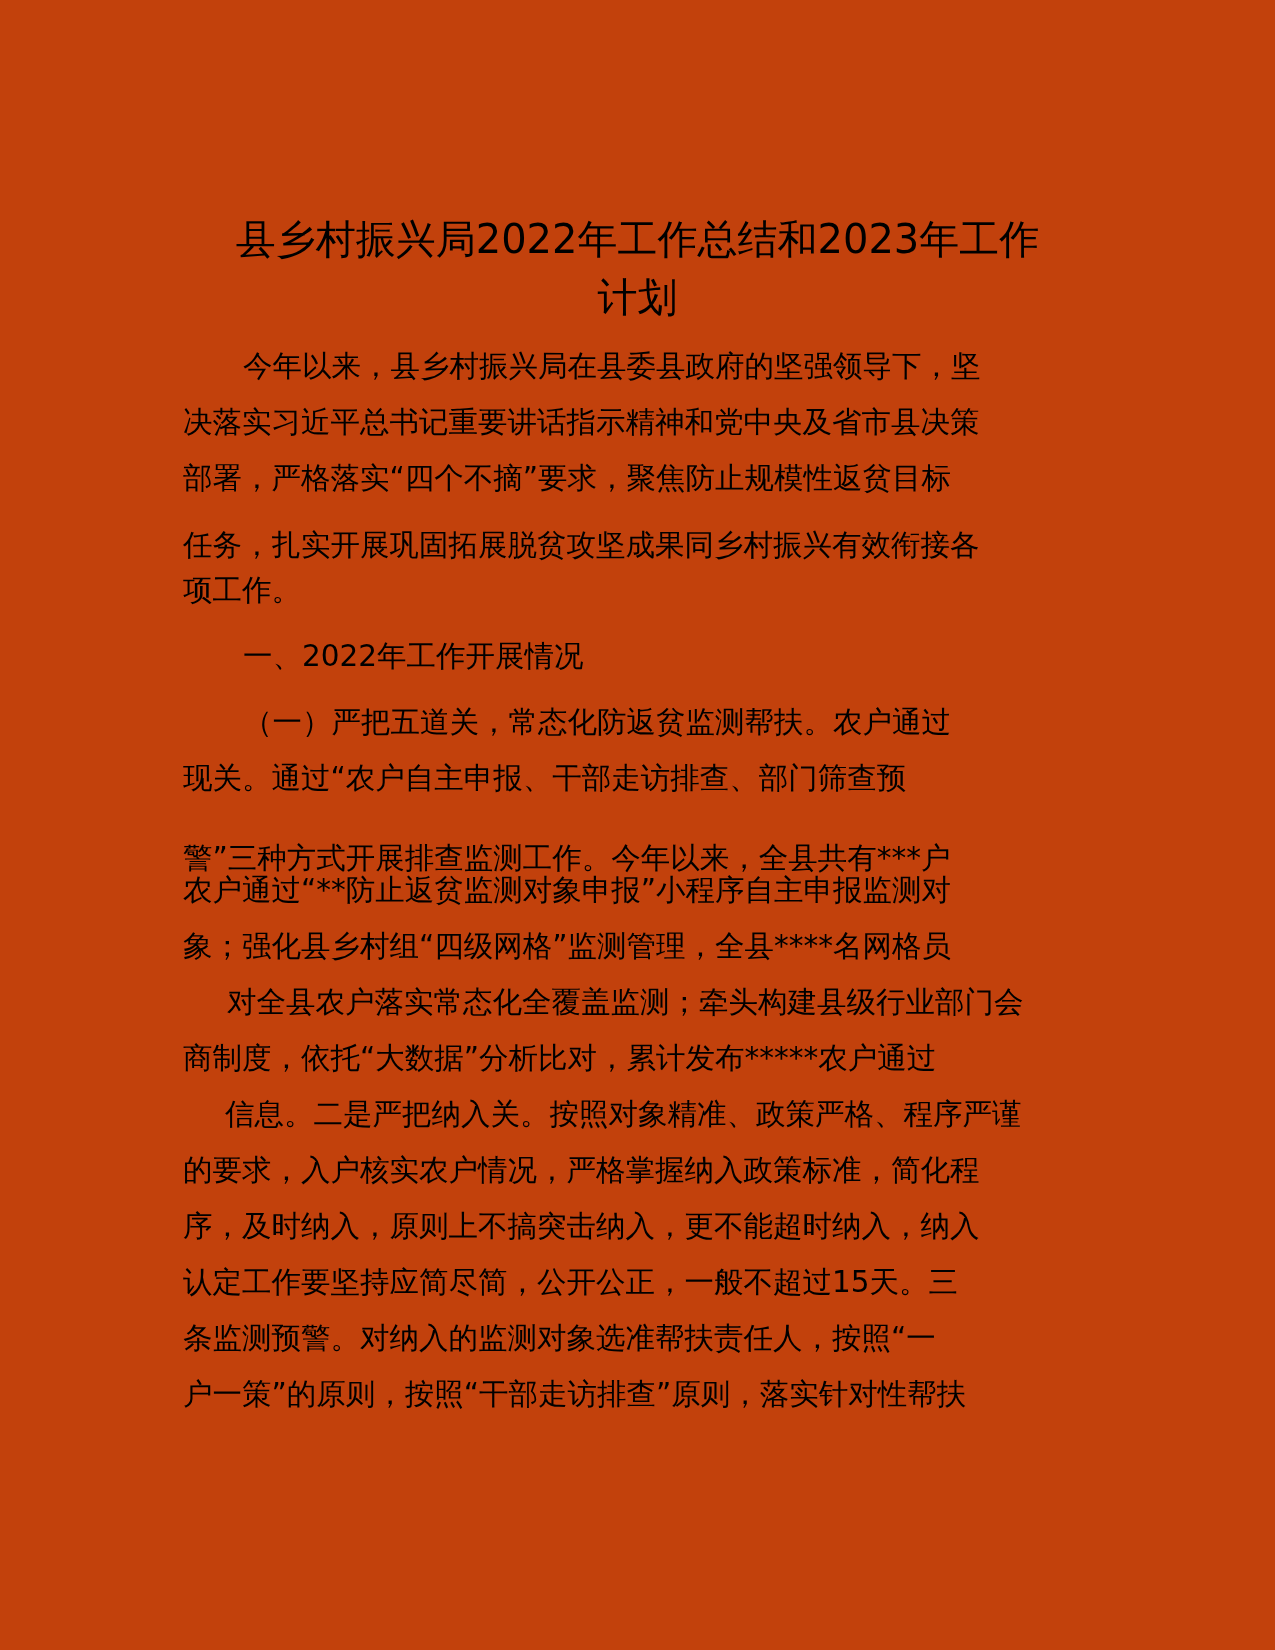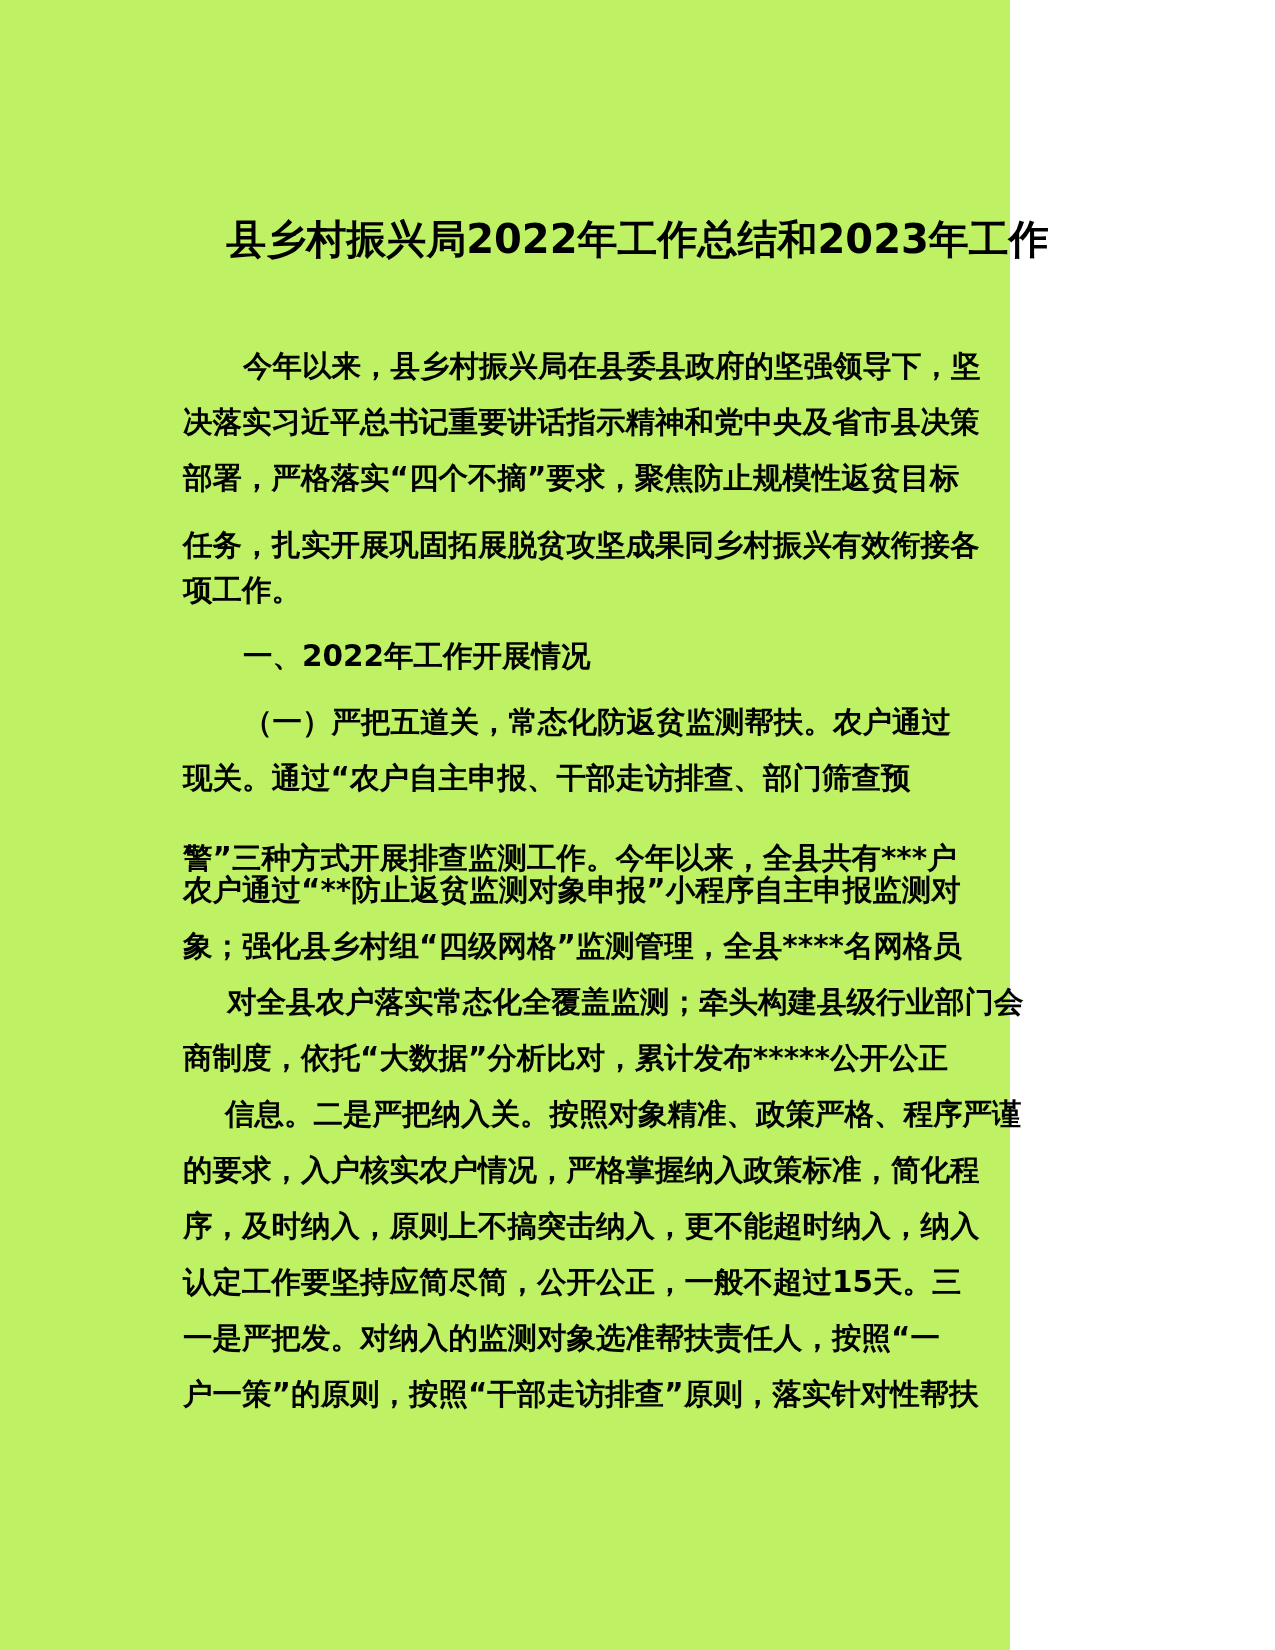--- a/index.html
+++ b/index.html
@@ -12,24 +12,23 @@
     height: 1650px;
     position: relative;
     overflow: hidden;
     font-family: "DejaVu Sans", sans-serif;
     color: #000000;
   }
   .page {
     position: absolute;
     left: 0;
     top: 0;
-    width: 1010px;
+    width: 1275px;
     height: 1650px;
-    background: #bef264;
-    font-weight: bold;
+    background: #c2410c;
   }
   .title {
     position: absolute;
     left: 0;
     width: 1275px;
     text-align: center;
     font-size: 40px;
     line-height: 58px;
     letter-spacing: 0px;
   }
@@ -54,20 +53,21 @@
     left: 60px;
   }
 </style>
 </head>
 <body>
 
 <div class="page">
 
   <div class="title" style="top:210px;">
     <span class="tline">县乡村振兴局2022年工作总结和2023年工作</span>
+    <span class="tline">计划</span>
   </div>
 
   <div class="body-text" style="top:0;">
 
     <div>
       <div class="line indent" style="top:346px;">今年以来，县乡村振兴局在县委县政府的坚强领导下，坚</div>
       <div class="line" style="top:402px;">决落实习近平总书记重要讲话指示精神和党中央及省市县决策</div>
       <div class="line" style="top:458px;">部署，严格落实“四个不摘”要求，聚焦防止规模性返贫目标</div>
       <div class="line" style="top:514px;margin-top:11px;">任务，扎实开展巩固拓展脱贫攻坚成果同乡村振兴有效衔接各</div>
       <div class="line" style="top:570px;">项工作。</div>
@@ -75,23 +75,23 @@
 
     <div class="line indent" style="top:636px;">一、2022年工作开展情况</div>
 
     <div>
       <div class="line indent" style="top:702px;">（一）严把五道关，常态化防返贫监测帮扶。农户通过</div>
       <div class="line" style="top:758px;">现关。通过“农户自主申报、干部走访排查、部门筛查预</div>
       <div class="line" style="top:838px;">警”三种方式开展排查监测工作。今年以来，全县共有***户</div>
       <div class="line" style="top:870px;">农户通过“**防止返贫监测对象申报”小程序自主申报监测对</div>
       <div class="line" style="top:926px;">象；强化县乡村组“四级网格”监测管理，全县****名网格员</div>
       <div class="line" style="top:982px;margin-left:44px;">对全县农户落实常态化全覆盖监测；牵头构建县级行业部门会</div>
-      <div class="line" style="top:1038px;">商制度，依托“大数据”分析比对，累计发布*****公开公正</div>
+      <div class="line" style="top:1038px;">商制度，依托“大数据”分析比对，累计发布*****农户通过</div>
       <div class="line" style="top:1094px;margin-left:42px;">信息。二是严把纳入关。按照对象精准、政策严格、程序严谨</div>
       <div class="line" style="top:1150px;">的要求，入户核实农户情况，严格掌握纳入政策标准，简化程</div>
       <div class="line" style="top:1206px;">序，及时纳入，原则上不搞突击纳入，更不能超时纳入，纳入</div>
       <div class="line" style="top:1262px;">认定工作要坚持应简尽简，公开公正，一般不超过15天。三</div>
-      <div class="line" style="top:1318px;">一是严把发。对纳入的监测对象选准帮扶责任人，按照“一</div>
+      <div class="line" style="top:1318px;">条监测预警。对纳入的监测对象选准帮扶责任人，按照“一</div>
       <div class="line" style="top:1374px;">户一策”的原则，按照“干部走访排查”原则，落实针对性帮扶</div>
     </div>
 
   </div>
 </div>
 
 </body></html>

